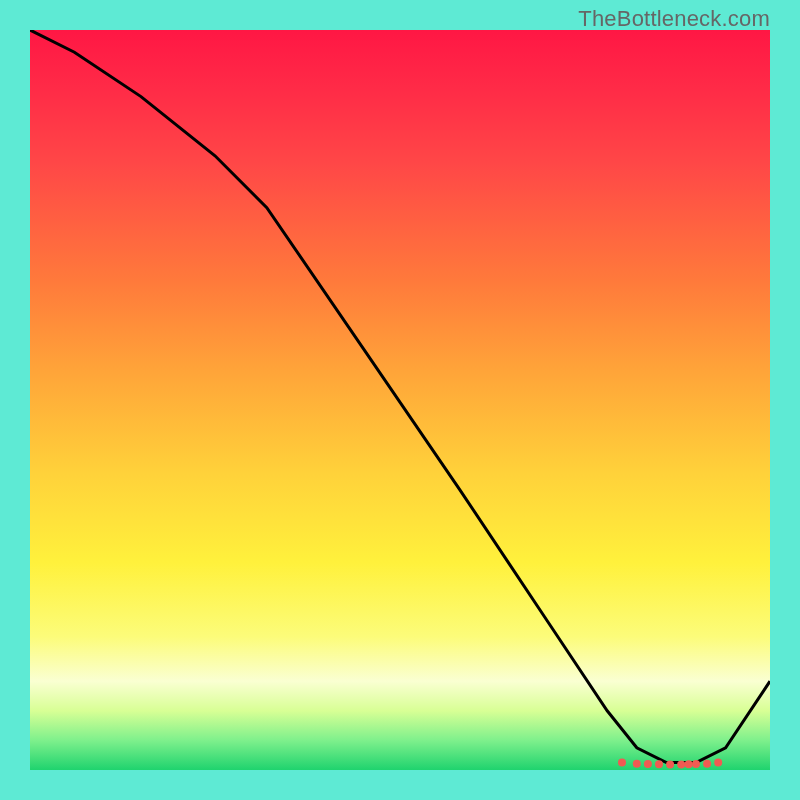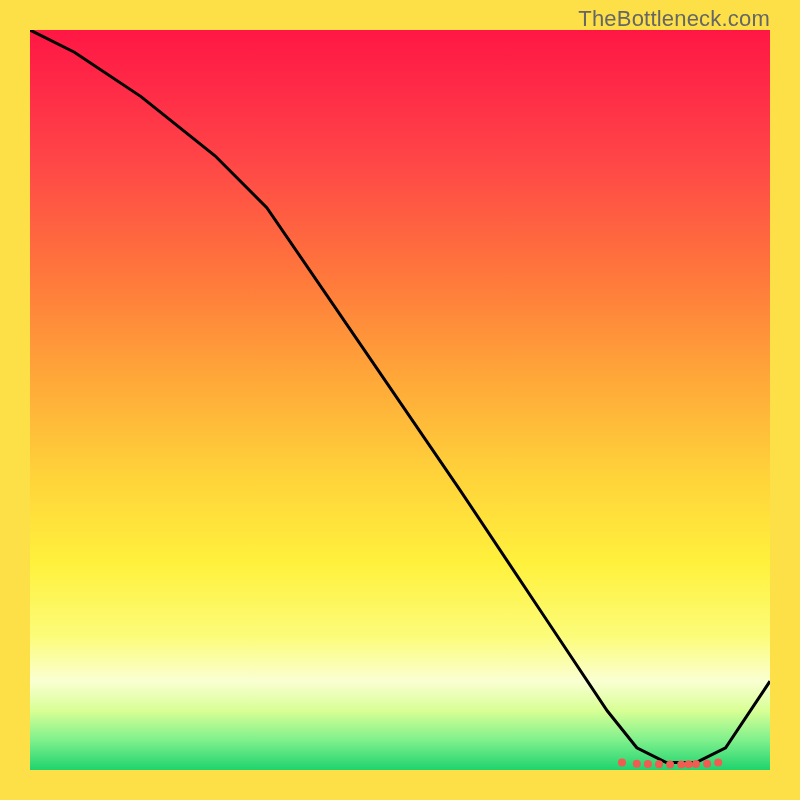--- a/index.html
+++ b/index.html
@@ -8,21 +8,21 @@
     width: 800px;
     height: 800px;
     background: #000;
     overflow: hidden;
     font-family: Arial, Helvetica, sans-serif;
   }
   .outer {
     position: relative;
     width: 800px;
     height: 800px;
-    background: #fde047;
+    background: #5eead4;
   }
   .plot-area {
     position: absolute;
     left: 30px;
     top: 30px;
     width: 740px;
     height: 740px;
     
     background: linear-gradient(
       to bottom,

